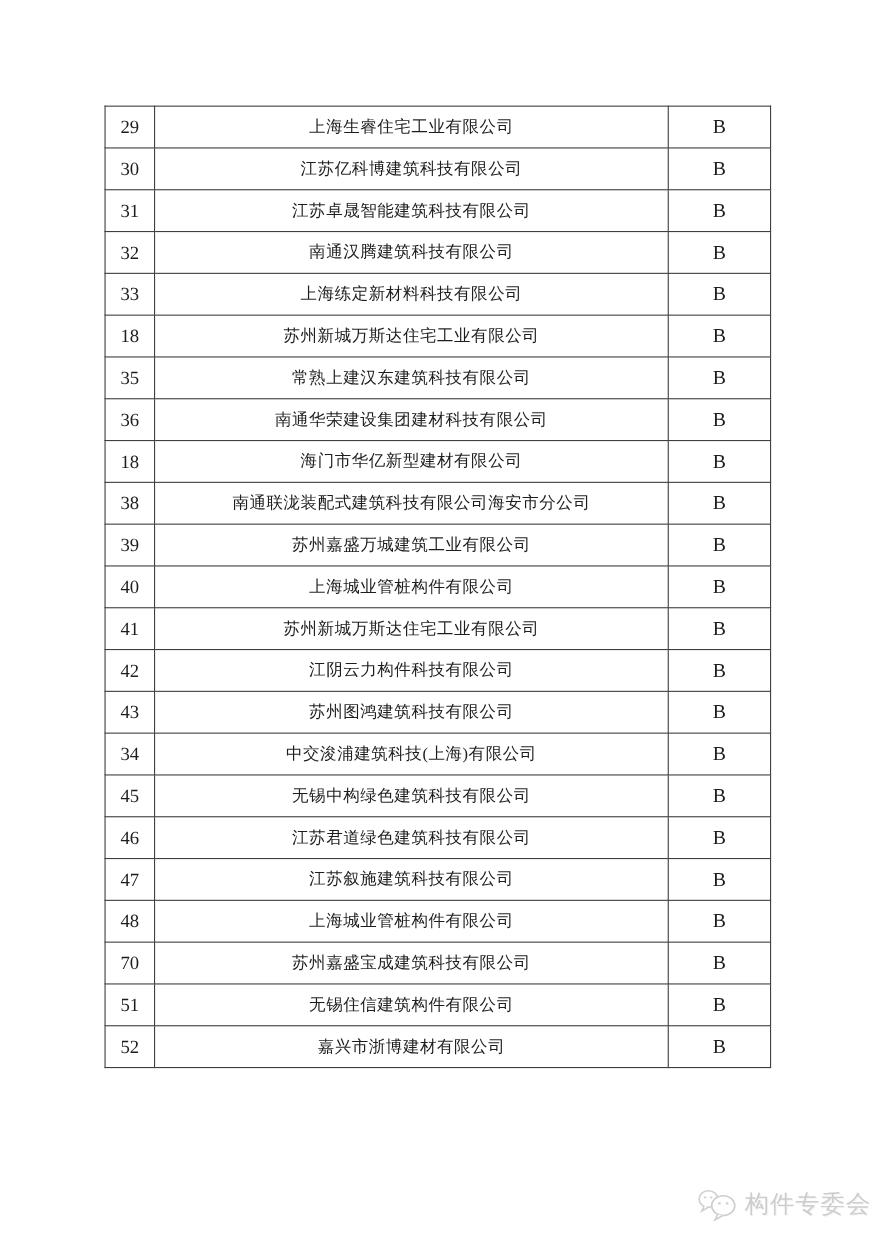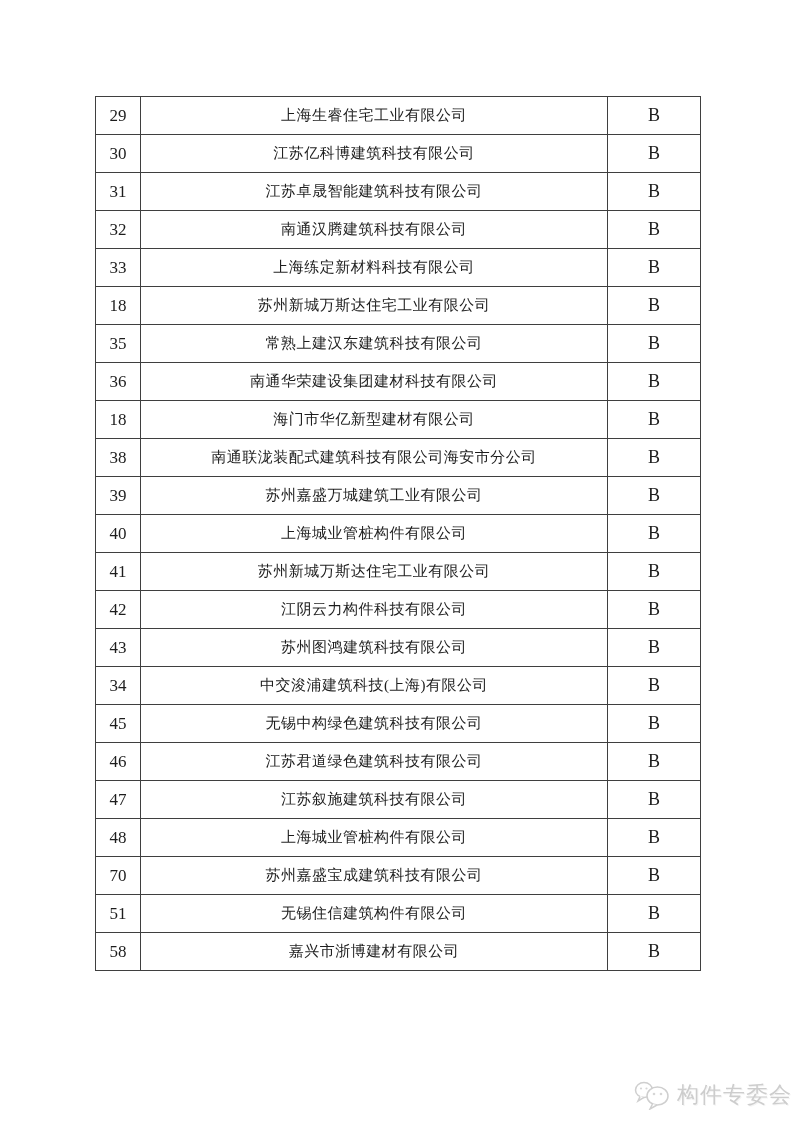--- a/index.html
+++ b/index.html
@@ -182,21 +182,21 @@
           <td class="col-no">70</td>
           <td class="col-company">苏州嘉盛宝成建筑科技有限公司</td>
           <td class="col-grade">B</td>
         </tr>
         <tr>
           <td class="col-no">51</td>
           <td class="col-company">无锡住信建筑构件有限公司</td>
           <td class="col-grade">B</td>
         </tr>
         <tr>
-          <td class="col-no">58</td>
+          <td class="col-no">52</td>
           <td class="col-company">嘉兴市浙博建材有限公司</td>
           <td class="col-grade">B</td>
         </tr>
       </tbody>
   </table>
 
   <div class="watermark">
     <span class="wm-icon">
       <svg width="38" height="30" viewBox="0 0 38 30">
         <g fill="#ffffff" stroke="#cfcfcf" stroke-width="1.5">

